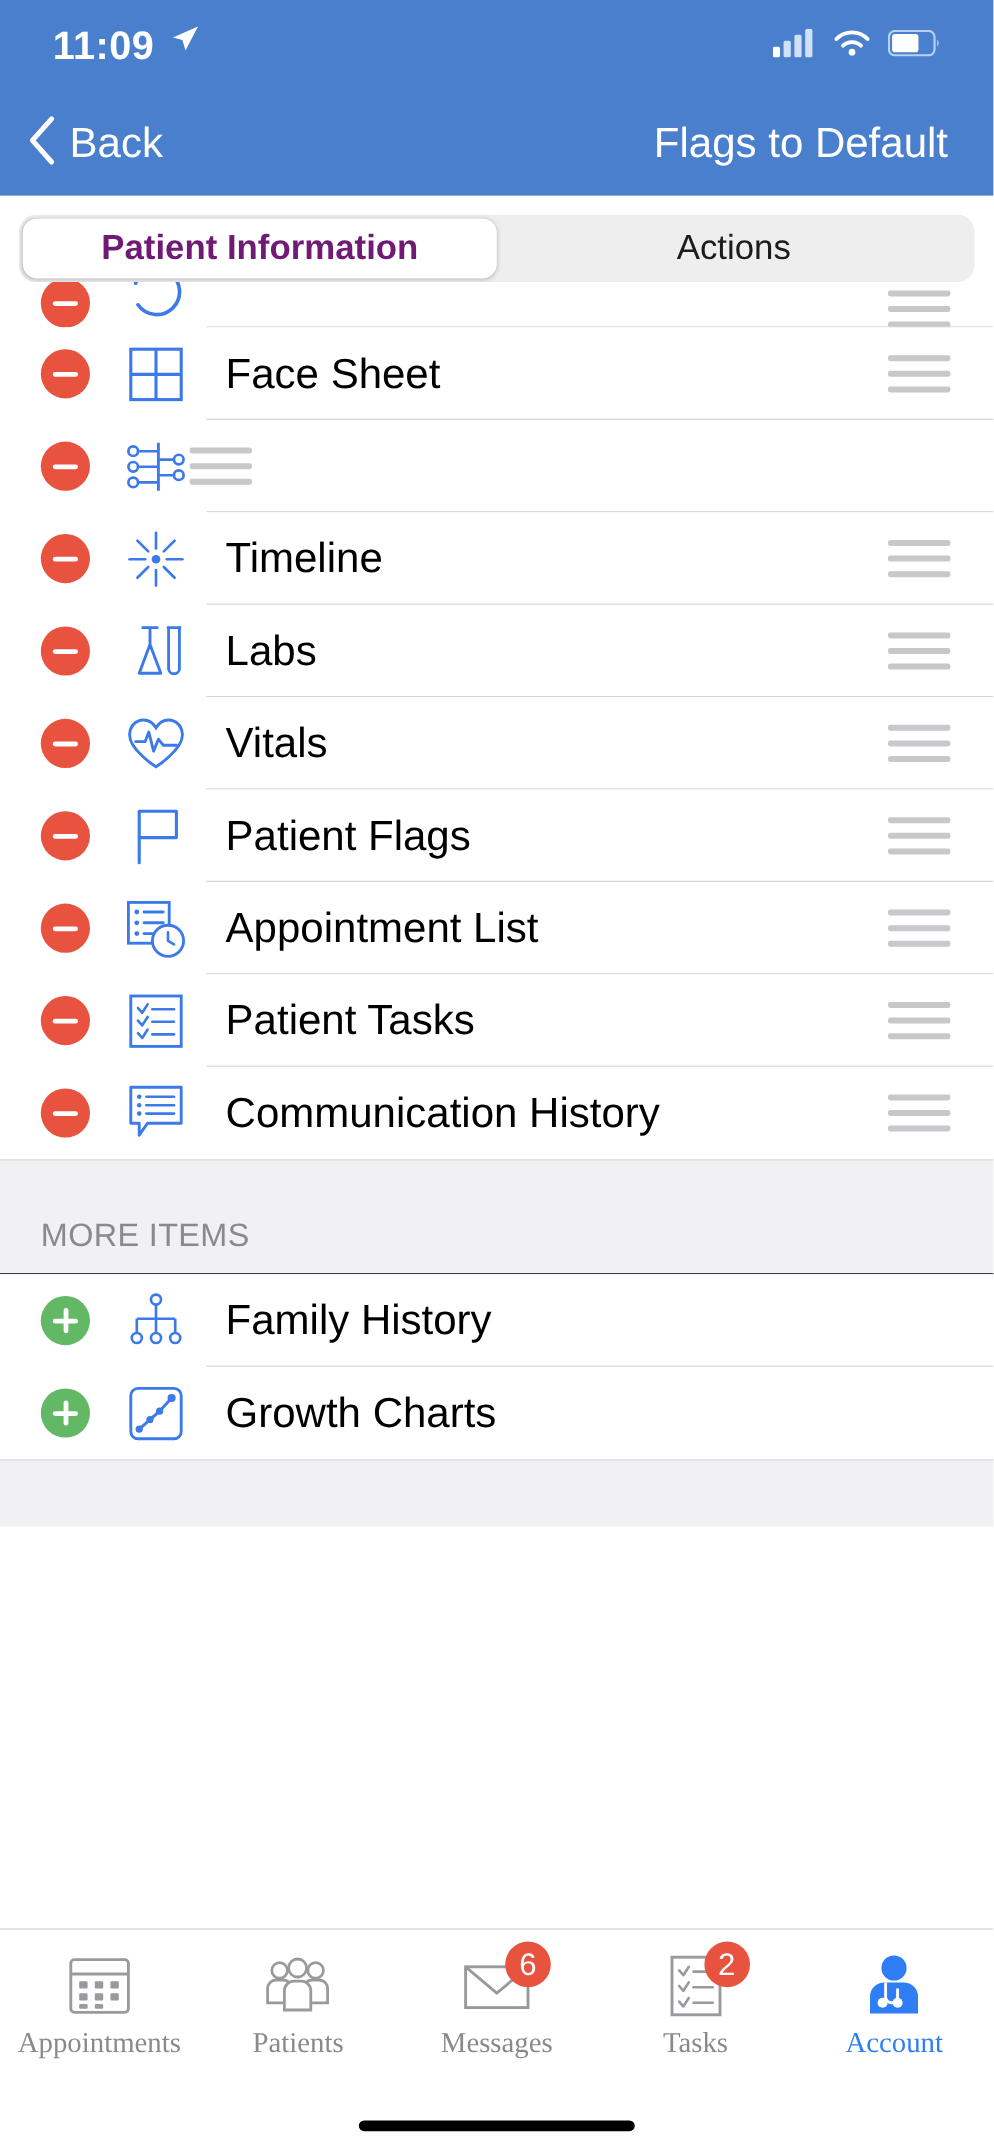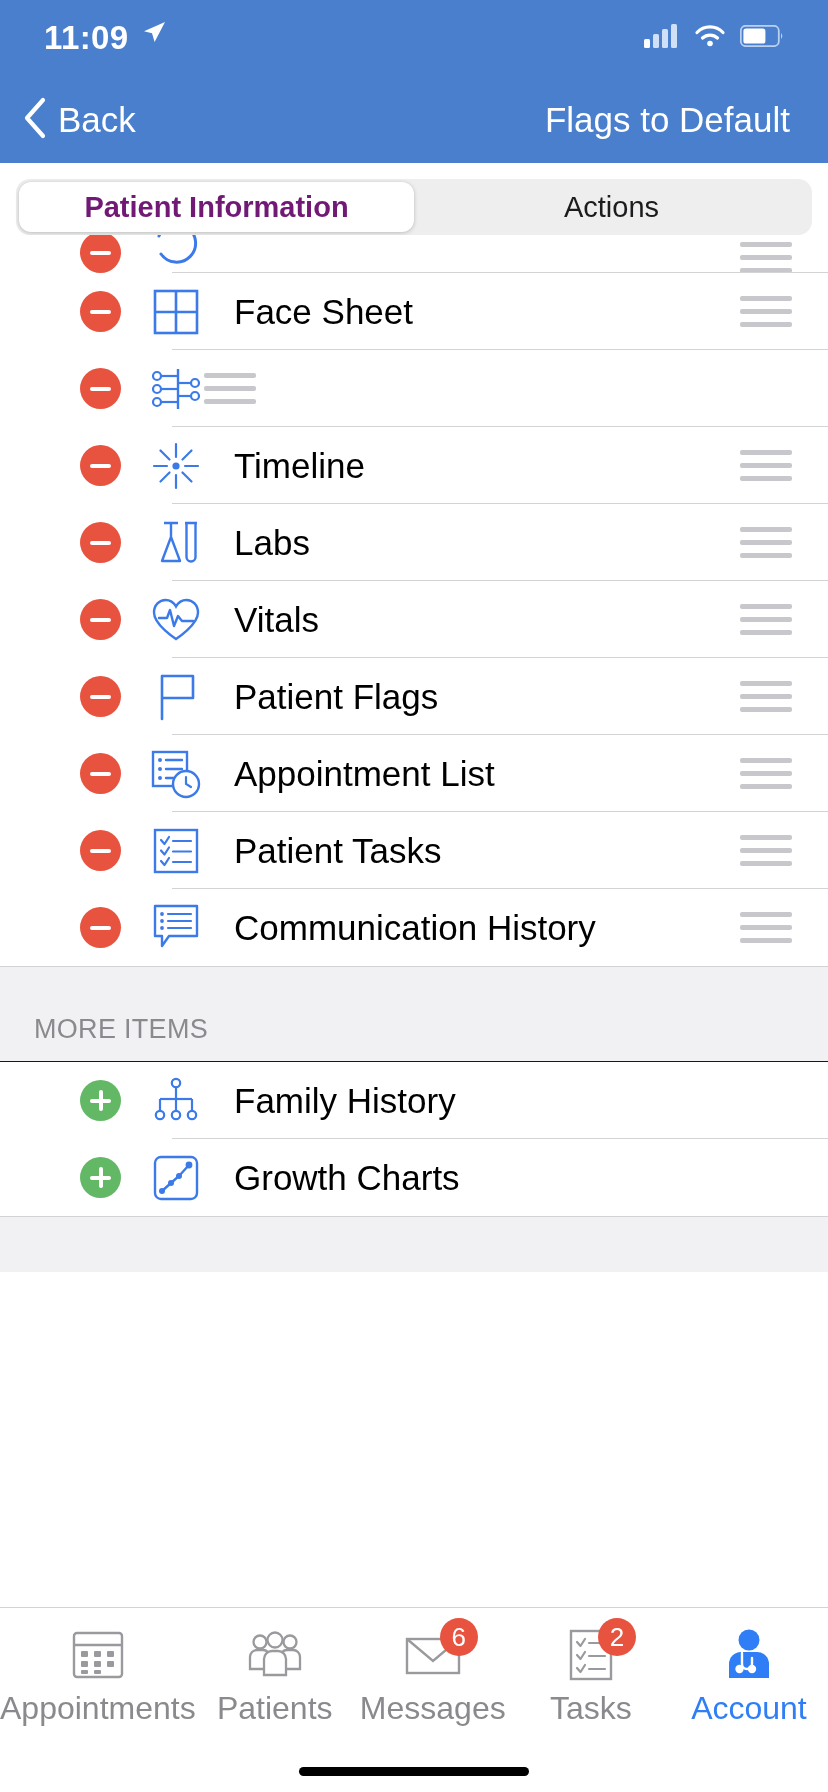--- a/index.html
+++ b/index.html
@@ -44,21 +44,20 @@
   .seg-item.active {
     background:#fff; color:#701a75; font-weight: 700;
     box-shadow: 0 1px 4px rgba(0,0,0,0.20), 0 0 1px rgba(0,0,0,0.08);
   }
 
   
   .list { background:#fff; }
   .row {
     display:flex; align-items:center; height: 77px; position: relative;
     background:#fff;
-    padding-left:46px;
   }
   .row.partial { height: 38px; overflow:hidden; align-items:flex-end; }
   .row .sep {
     position:absolute; left: 172px; right: 0; bottom: 0; height:1px;
     background:#d3d3d6;
   }
 
   .badge-btn {
     width: 41px; height: 41px; border-radius: 50%;
     margin-left: 34px; flex: 0 0 41px;
@@ -100,21 +99,21 @@
   .tabbar {
     position:absolute; bottom: 0; left:0; right:0; height: 185px;
     background:#ffffff; border-top: 1px solid #d3d3d6;
     display:flex; align-items:flex-start; padding-top: 18px;
   }
   .tab {
     flex:1; display:flex; flex-direction:column; align-items:center;
     gap: 6px; cursor:pointer; position:relative;
   }
   .tab-ico { width: 58px; height: 58px; position:relative; display:flex; align-items:center; justify-content:center; }
-  .tab-label { font-size: 32px; color:#8a8a8e; }
+  .tab-label { font-size: 24px; color:#8a8a8e;font-family:Liberation Serif, serif; }
   .tab.active .tab-label { color:#2f7ef5; }
   .tab-badge {
     position:absolute; top: -8px; right: -16px;
     min-width: 38px; height: 38px; border-radius:19px; background:#e8533f;
     color:#fff; font-size: 26px; display:flex; align-items:center; justify-content:center;
     padding: 0 6px;
   }
   .home-indicator {
     position:absolute; bottom: 16px; left:50%; transform:translateX(-50%);
     width: 230px; height: 9px; border-radius: 5px; background:#000;

